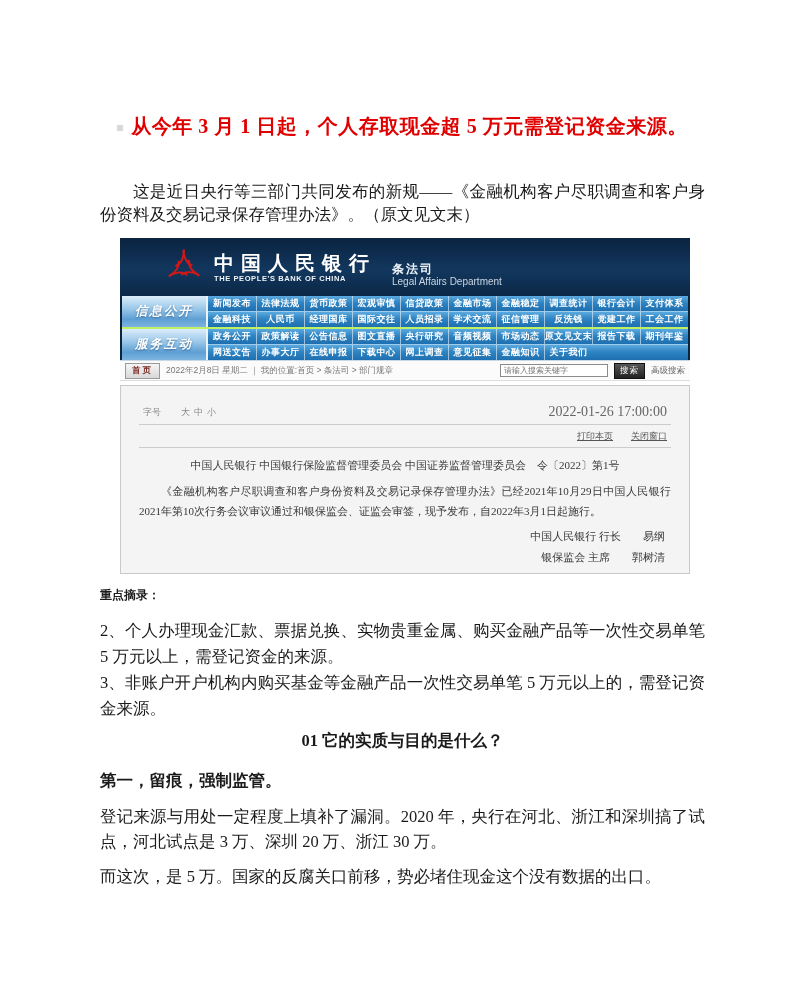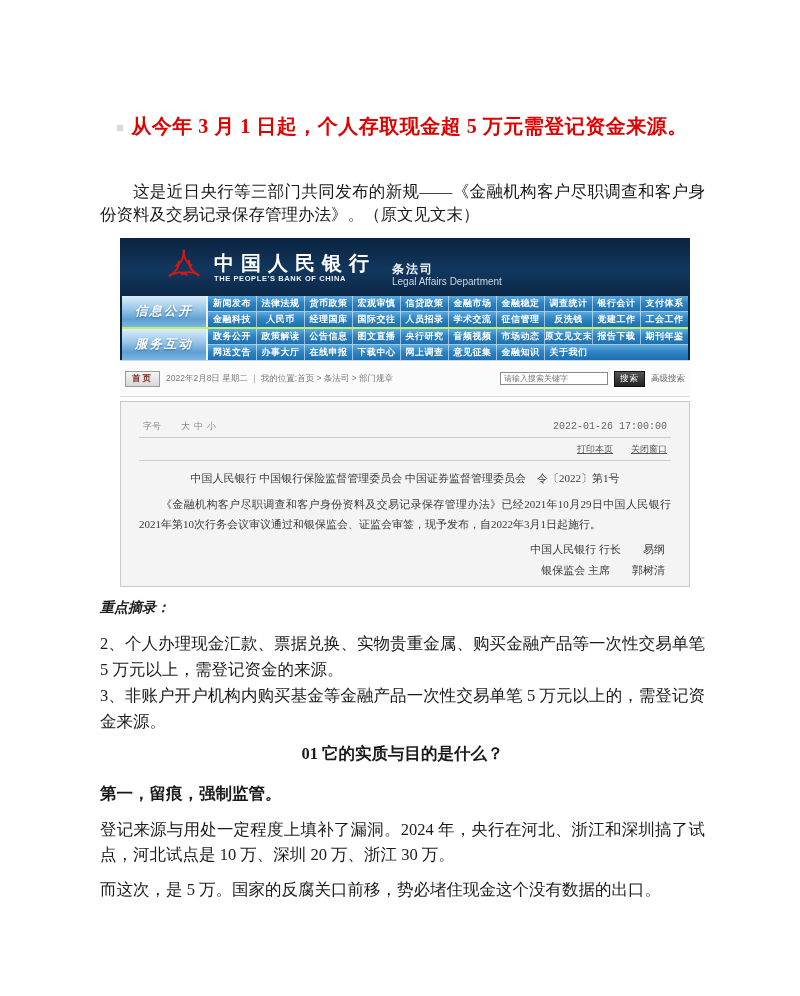--- a/index.html
+++ b/index.html
@@ -46,21 +46,21 @@
     background:linear-gradient(180deg,#5caadf 0%,#2f84c2 45%,#1e6fb0 100%);
   }
   .nav-row + .nav-row{border-top:1px solid #9ecdec;}
   .nav-item{
     display:flex;align-items:center;justify-content:center;
     color:#ffffff;font-size:9px;font-weight:bold;letter-spacing:.5px;cursor:pointer;white-space:nowrap;overflow:hidden;
   }
   .nav-item + .nav-item{border-left:1px solid rgba(255,255,255,.55);}
 
   .toolbar{
-    height:37px;box-sizing:border-box;display:flex;align-items:center;gap:6px;padding:0 5px;
+    height:21px;box-sizing:border-box;display:flex;align-items:center;gap:6px;padding:0 5px;
     background:#fbfbfb;border-top:1px solid #c8d8e6;border-bottom:1px solid #dddddd;
   }
   .home-btn{
     font-size:8.5px;font-weight:bold;color:#7b2a20;letter-spacing:2px;cursor:pointer;
     background:linear-gradient(180deg,#f5f5f5,#d8d8d8);border:1px solid #9a9a9a;padding:1px 6px;
   }
   .crumb{font-size:8.5px;color:#777777;white-space:nowrap;}
   .spacer{flex:1;}
   .search-input{
     width:108px;height:13px;box-sizing:border-box;border:1px solid #8a8a8a;background:#ffffff;
@@ -72,30 +72,30 @@
   }
   .adv{font-size:8.5px;color:#666666;white-space:nowrap;cursor:pointer;}
 
   .panel{
     margin-top:4px;box-sizing:border-box;background:#f4f4f4;border:1px solid #c9c9c9;
     padding:10px 18px 8px;font-family:"Liberation Serif","DejaVu Serif",serif;color:#333333;
   }
   .panel-title{font-size:12px;font-weight:bold;text-align:center;line-height:15px;color:#222222;}
   .meta-row{display:flex;align-items:center;gap:16px;margin-top:8px;padding:0 4px 4px;border-bottom:1px solid #cccccc;font-size:9px;color:#888888;}
   .fs-opts .fs-opt{margin-left:4px;cursor:pointer;}
-  .timestamp{font-family:Liberation Mono, monospace;font-size:10px;color:#666666;}
+  .timestamp{font-family:Liberation Serif, serif;font-size:14px;color:#666666;}
   .links-row{display:flex;justify-content:flex-end;gap:18px;padding:5px 4px 4px;border-bottom:1px solid #cccccc;}
   .plink{font-size:9px;color:#555555;text-decoration:underline;cursor:pointer;}
   .decree{margin-top:10px;text-align:center;font-size:11px;color:#3a3a3a;}
   .panel-body{margin:8px 0 0;font-size:11px;line-height:20px;text-indent:2em;text-align:justify;color:#3a3a3a;}
   .sig{margin-top:8px;text-align:right;font-size:11px;color:#3a3a3a;padding-right:6px;}
   .sig + .sig{margin-top:6px;}
 
   
-  .bold-head{margin:8px 0 0;font-size:14px;font-weight:bold;line-height:26px;font-style:italic;}
+  .bold-head{margin:8px 0 0;font-size:12px;font-weight:bold;line-height:26px;}
   .summary{margin-top:10px;}
   .summary-item{display:block;font-size:16.5px;line-height:26px;text-align:justify;}
   .section-head{margin:6px 0 0;font-size:16.5px;font-weight:bold;text-align:center;line-height:26px;}
   .subhead{margin:14px 0 0;font-size:16.5px;font-weight:bold;line-height:26px;}
   .para{margin:10px 0 0;font-size:16.5px;line-height:25px;text-align:justify;}
 </style>
 </head>
 <body>
 
 <div class="doc">
@@ -215,16 +215,16 @@
 
   <div class="summary">
       <div class="summary-item">2、个人办理现金汇款、票据兑换、实物贵重金属、购买金融产品等一次性交易单笔 5 万元以上，需登记资金的来源。</div>
       <div class="summary-item">3、非账户开户机构内购买基金等金融产品一次性交易单笔 5 万元以上的，需登记资金来源。</div>
     </div>
 
   <h2 class="section-head">01 它的实质与目的是什么？</h2>
 
   <p class="subhead">第一，留痕，强制监管。</p>
 
-  <p class="para">登记来源与用处一定程度上填补了漏洞。2024 年，央行在河北、浙江和深圳搞了试点，河北试点是 10 万、深圳 20 万、浙江 30 万。</p>
+  <p class="para">登记来源与用处一定程度上填补了漏洞。2020 年，央行在河北、浙江和深圳搞了试点，河北试点是 3 万、深圳 20 万、浙江 30 万。</p>
   <p class="para">而这次，是 5 万。国家的反腐关口前移，势必堵住现金这个没有数据的出口。</p>
 
 </div>
 
 </body></html>

